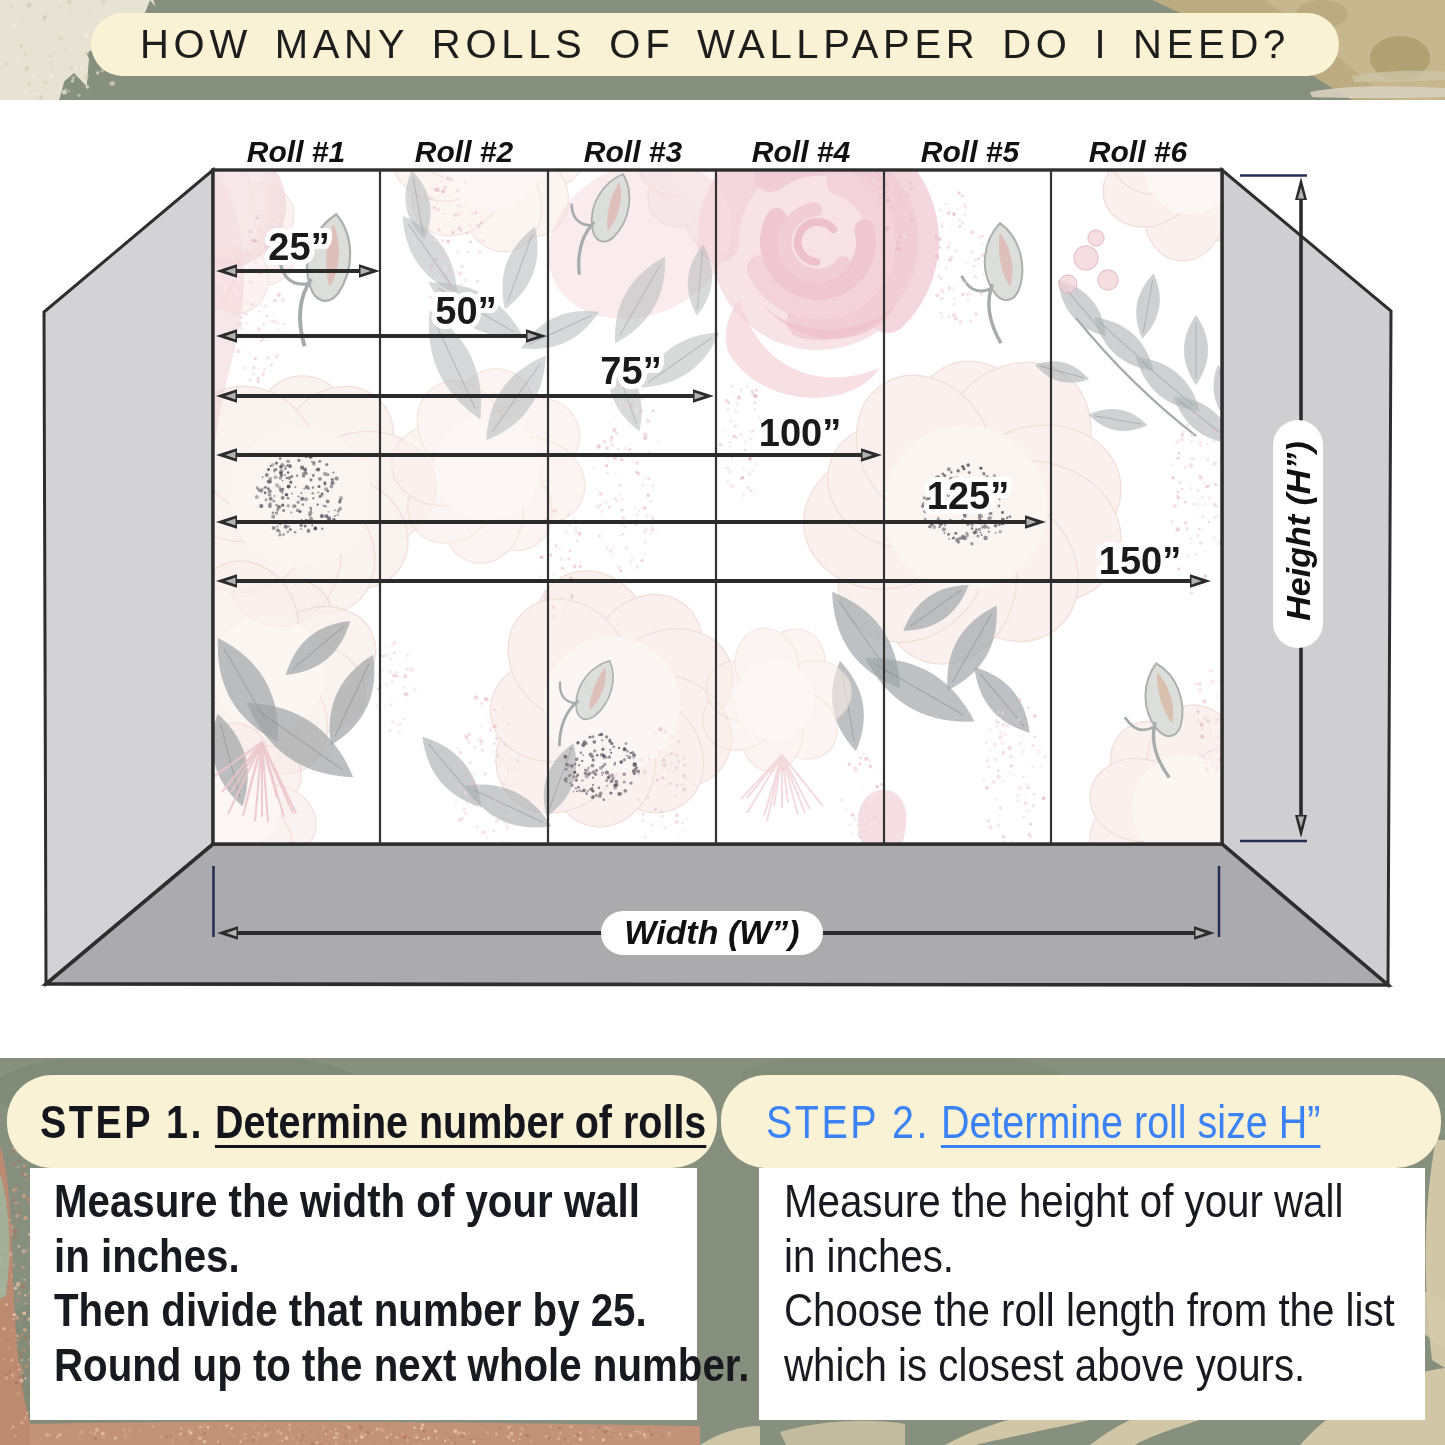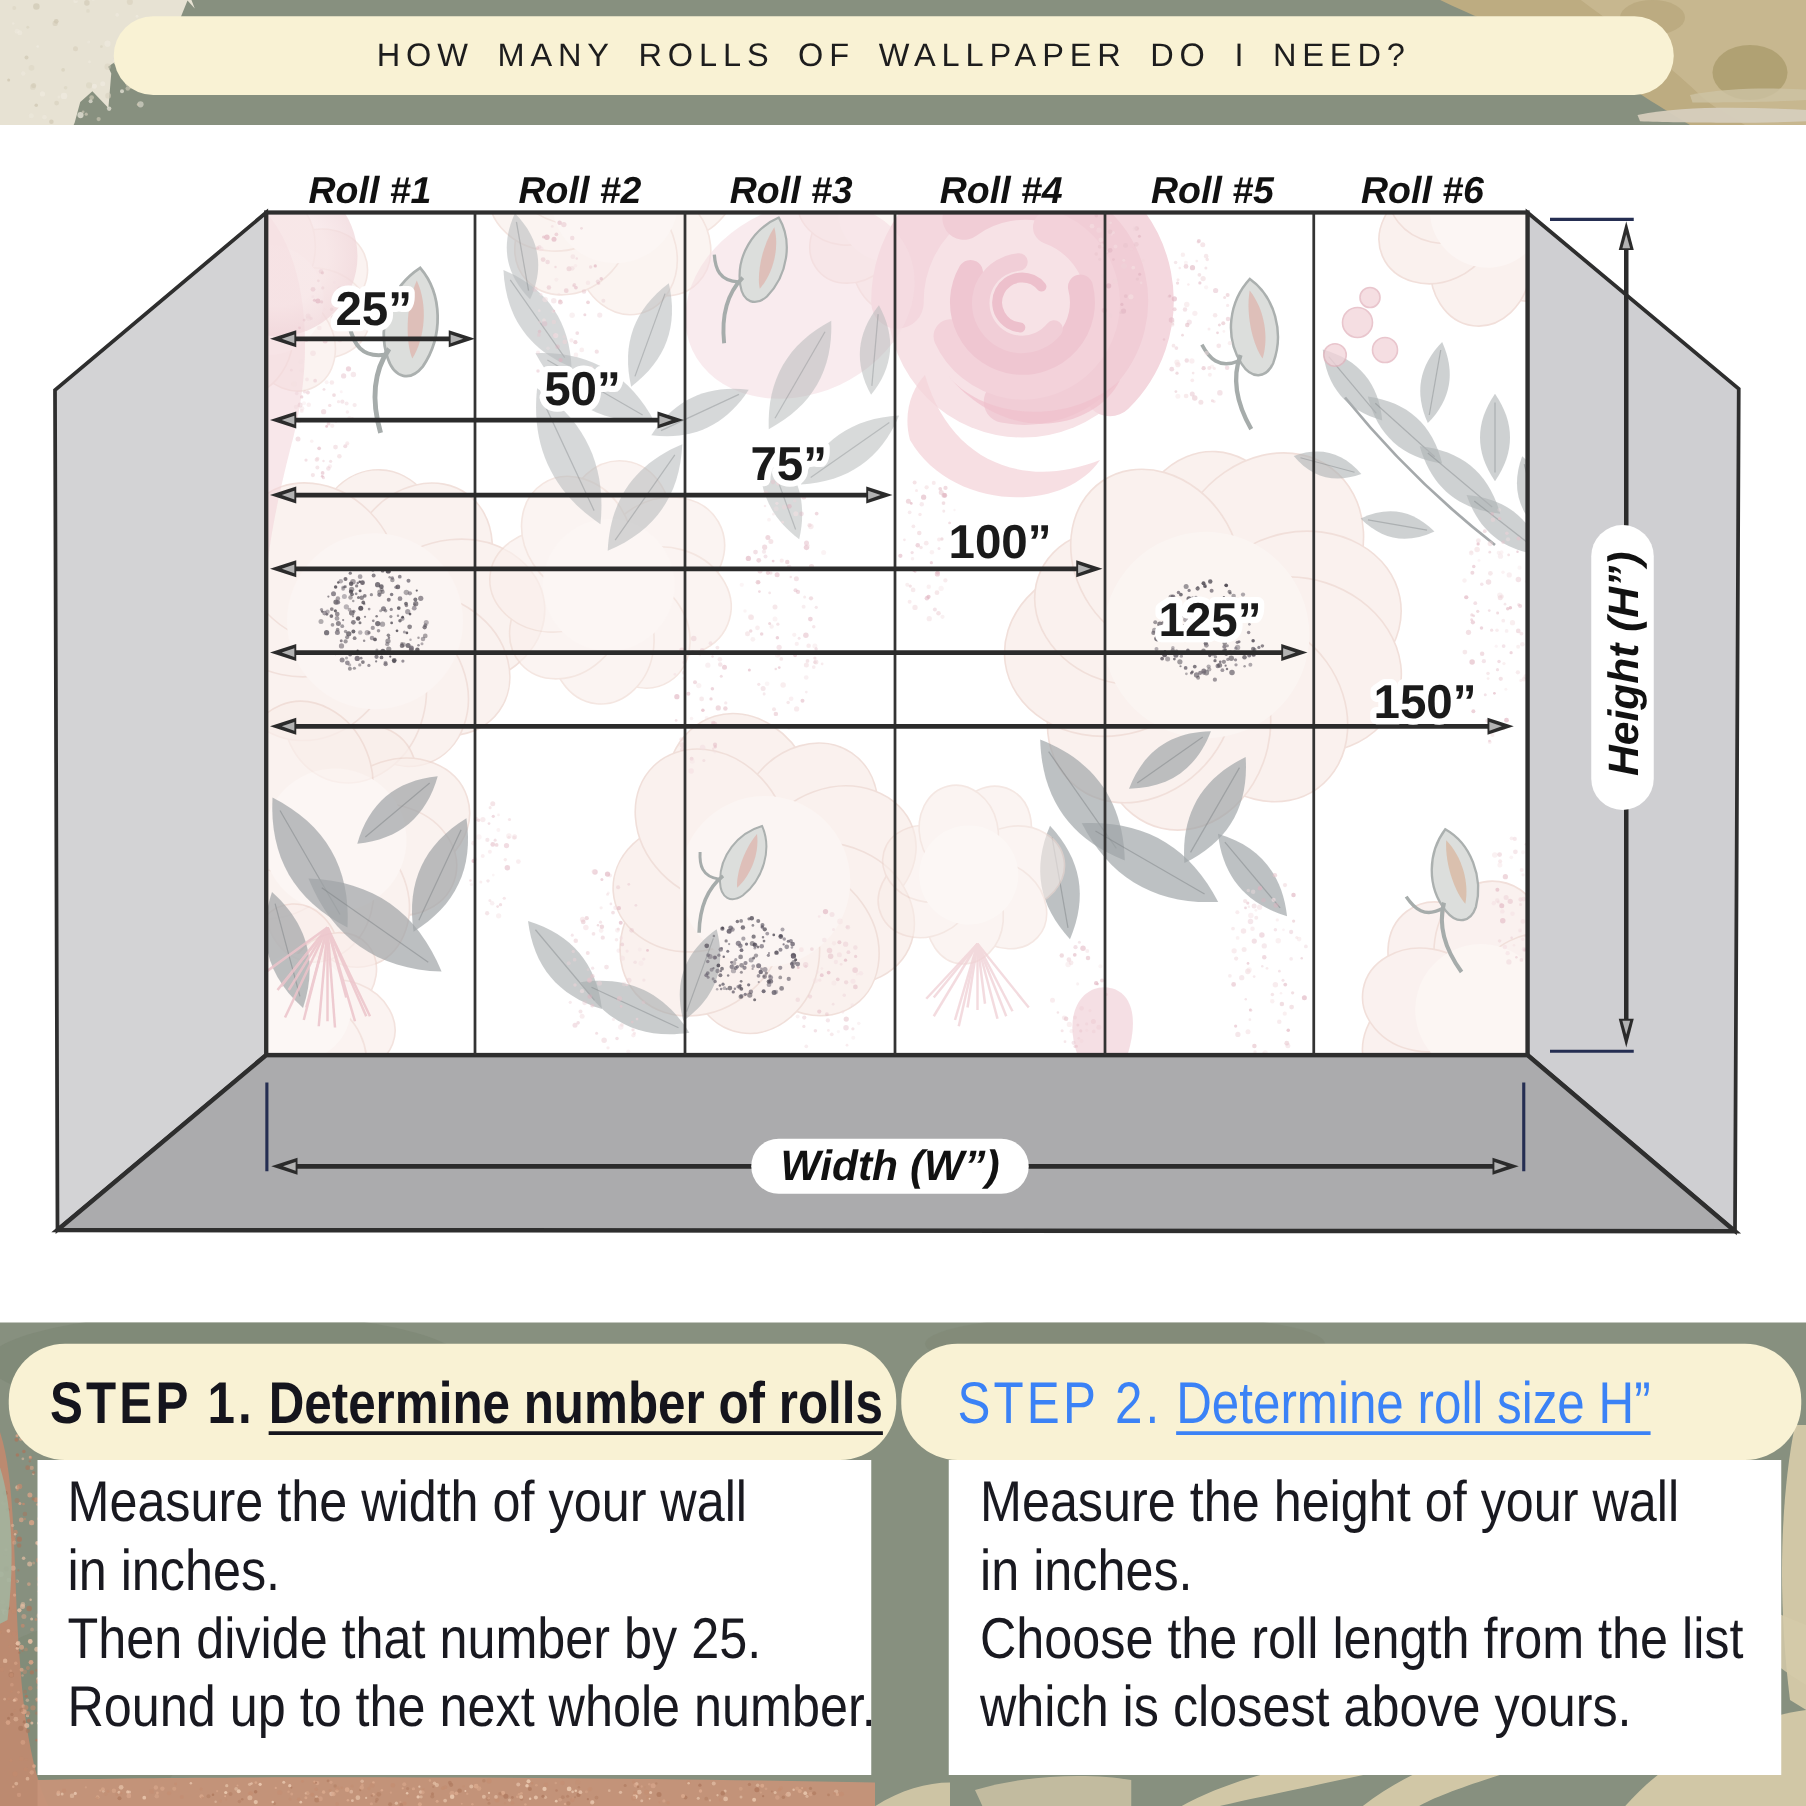--- a/index.html
+++ b/index.html
@@ -91,21 +91,21 @@
     <path d="M1262,-2 C1305,30 1338,54 1362,78 C1374,88 1386,94 1396,100 L1448,100 L1448,-2 Z" fill="#c9b992" opacity="0.85"></path>
     <ellipse cx="1400" cy="58" rx="30" ry="22" fill="#a89a6a" opacity="0.75"></ellipse>
     <ellipse cx="1322" cy="14" rx="26" ry="14" fill="#b4a478" opacity="0.6"></ellipse>
     <path d="M1310,92 C1350,84 1400,86 1448,88 L1448,97 C1400,99 1340,98 1312,97 Z" fill="#d6cebd" opacity="0.95"></path>
     <path d="M1352,76 C1382,70 1420,70 1447,72 L1447,80 C1412,82 1372,82 1354,82 Z" fill="#cdc3a4" opacity="0.8"></path>
   </g>
 </svg>
 
 <div class="abs" style="left:91px;top:13px;width:1248px;height:63px;background:#f9f2d4;border-radius:32px;"></div>
 
-<div class="abs" style="left:91px;top:13px;width:1248px;height:73px;line-height:63px;text-align:center;font-size:26px;letter-spacing:4.7px;word-spacing:7px;color:#1d1d1d;">HOW&nbsp;MANY&nbsp;ROLLS&nbsp;OF&nbsp;WALLPAPER&nbsp;DO&nbsp;I&nbsp;NEED?</div>
+<div class="abs" style="left:91px;top:13px;width:1248px;height:73px;line-height:63px;text-align:center;font-size:40px;letter-spacing:4.7px;word-spacing:7px;color:#1d1d1d;">HOW&nbsp;MANY&nbsp;ROLLS&nbsp;OF&nbsp;WALLPAPER&nbsp;DO&nbsp;I&nbsp;NEED?</div>
 
 <svg class="abs" style="left:0;top:100px;" width="1445" height="950" viewBox="0 100 1445 950">
   <defs>
     <clipPath id="wallclip">
         <rect x="213" y="170" width="1009" height="674"></rect>
       </clipPath>
   </defs>
 
   <polygon points="213,170 44,312 46,984 213,844" fill="#d3d3d5" stroke="#2e2e2e" stroke-width="3"></polygon>
 
@@ -2727,17 +2727,17 @@
 <div class="abs" style="left:7px;top:1075px;width:710px;height:93px;background:#f9f2d4;border-radius:45px;"></div>
 
 <div class="abs" style="left:40px;top:1098px;font-size:47px;line-height:47px;color:#15151d;font-weight:bold;"><span class="sxt"><span style="letter-spacing:3px;">STEP 1.</span> <span style="text-decoration:underline;text-underline-offset:7px;text-decoration-thickness:2.5px;">Determine number of rolls</span></span></div>
 
 <div class="abs" style="left:721px;top:1075px;width:720px;height:93px;background:#f9f2d4;border-radius:45px;"></div>
 
 <div class="abs" style="left:766px;top:1098px;font-size:47px;line-height:47px;color:#3b82f6;"><span class="sxt"><span style="letter-spacing:3px;">STEP 2.</span> <span style="text-decoration:underline;text-underline-offset:7px;text-decoration-thickness:2.5px;">Determine roll size H”</span></span></div>
 
 <div class="abs" style="left:30px;top:1168px;width:667px;height:252px;background:#ffffff;"></div>
 
-<div class="abs" style="left:54px;top:1174px;font-size:46px;line-height:54.5px;color:#191920;"><span class="sx">Measure the width of your wall<br>in inches.<br>Then divide that number by 25.<br>Round up to the next whole number.</span></div>
+<div class="abs" style="left:54px;top:1174px;font-size:46px;line-height:54.5px;color:#191920;font-weight:bold;"><span class="sx">Measure the width of your wall<br>in inches.<br>Then divide that number by 25.<br>Round up to the next whole number.</span></div>
 
 <div class="abs" style="left:759px;top:1168px;width:666px;height:252px;background:#ffffff;"></div>
 
 <div class="abs" style="left:784px;top:1174px;font-size:46px;line-height:54.5px;color:#191920;"><span class="sx">Measure the height of your wall<br>in inches.<br>Choose the roll length from the list<br>which is closest above yours.</span></div>
 
 </body></html>

